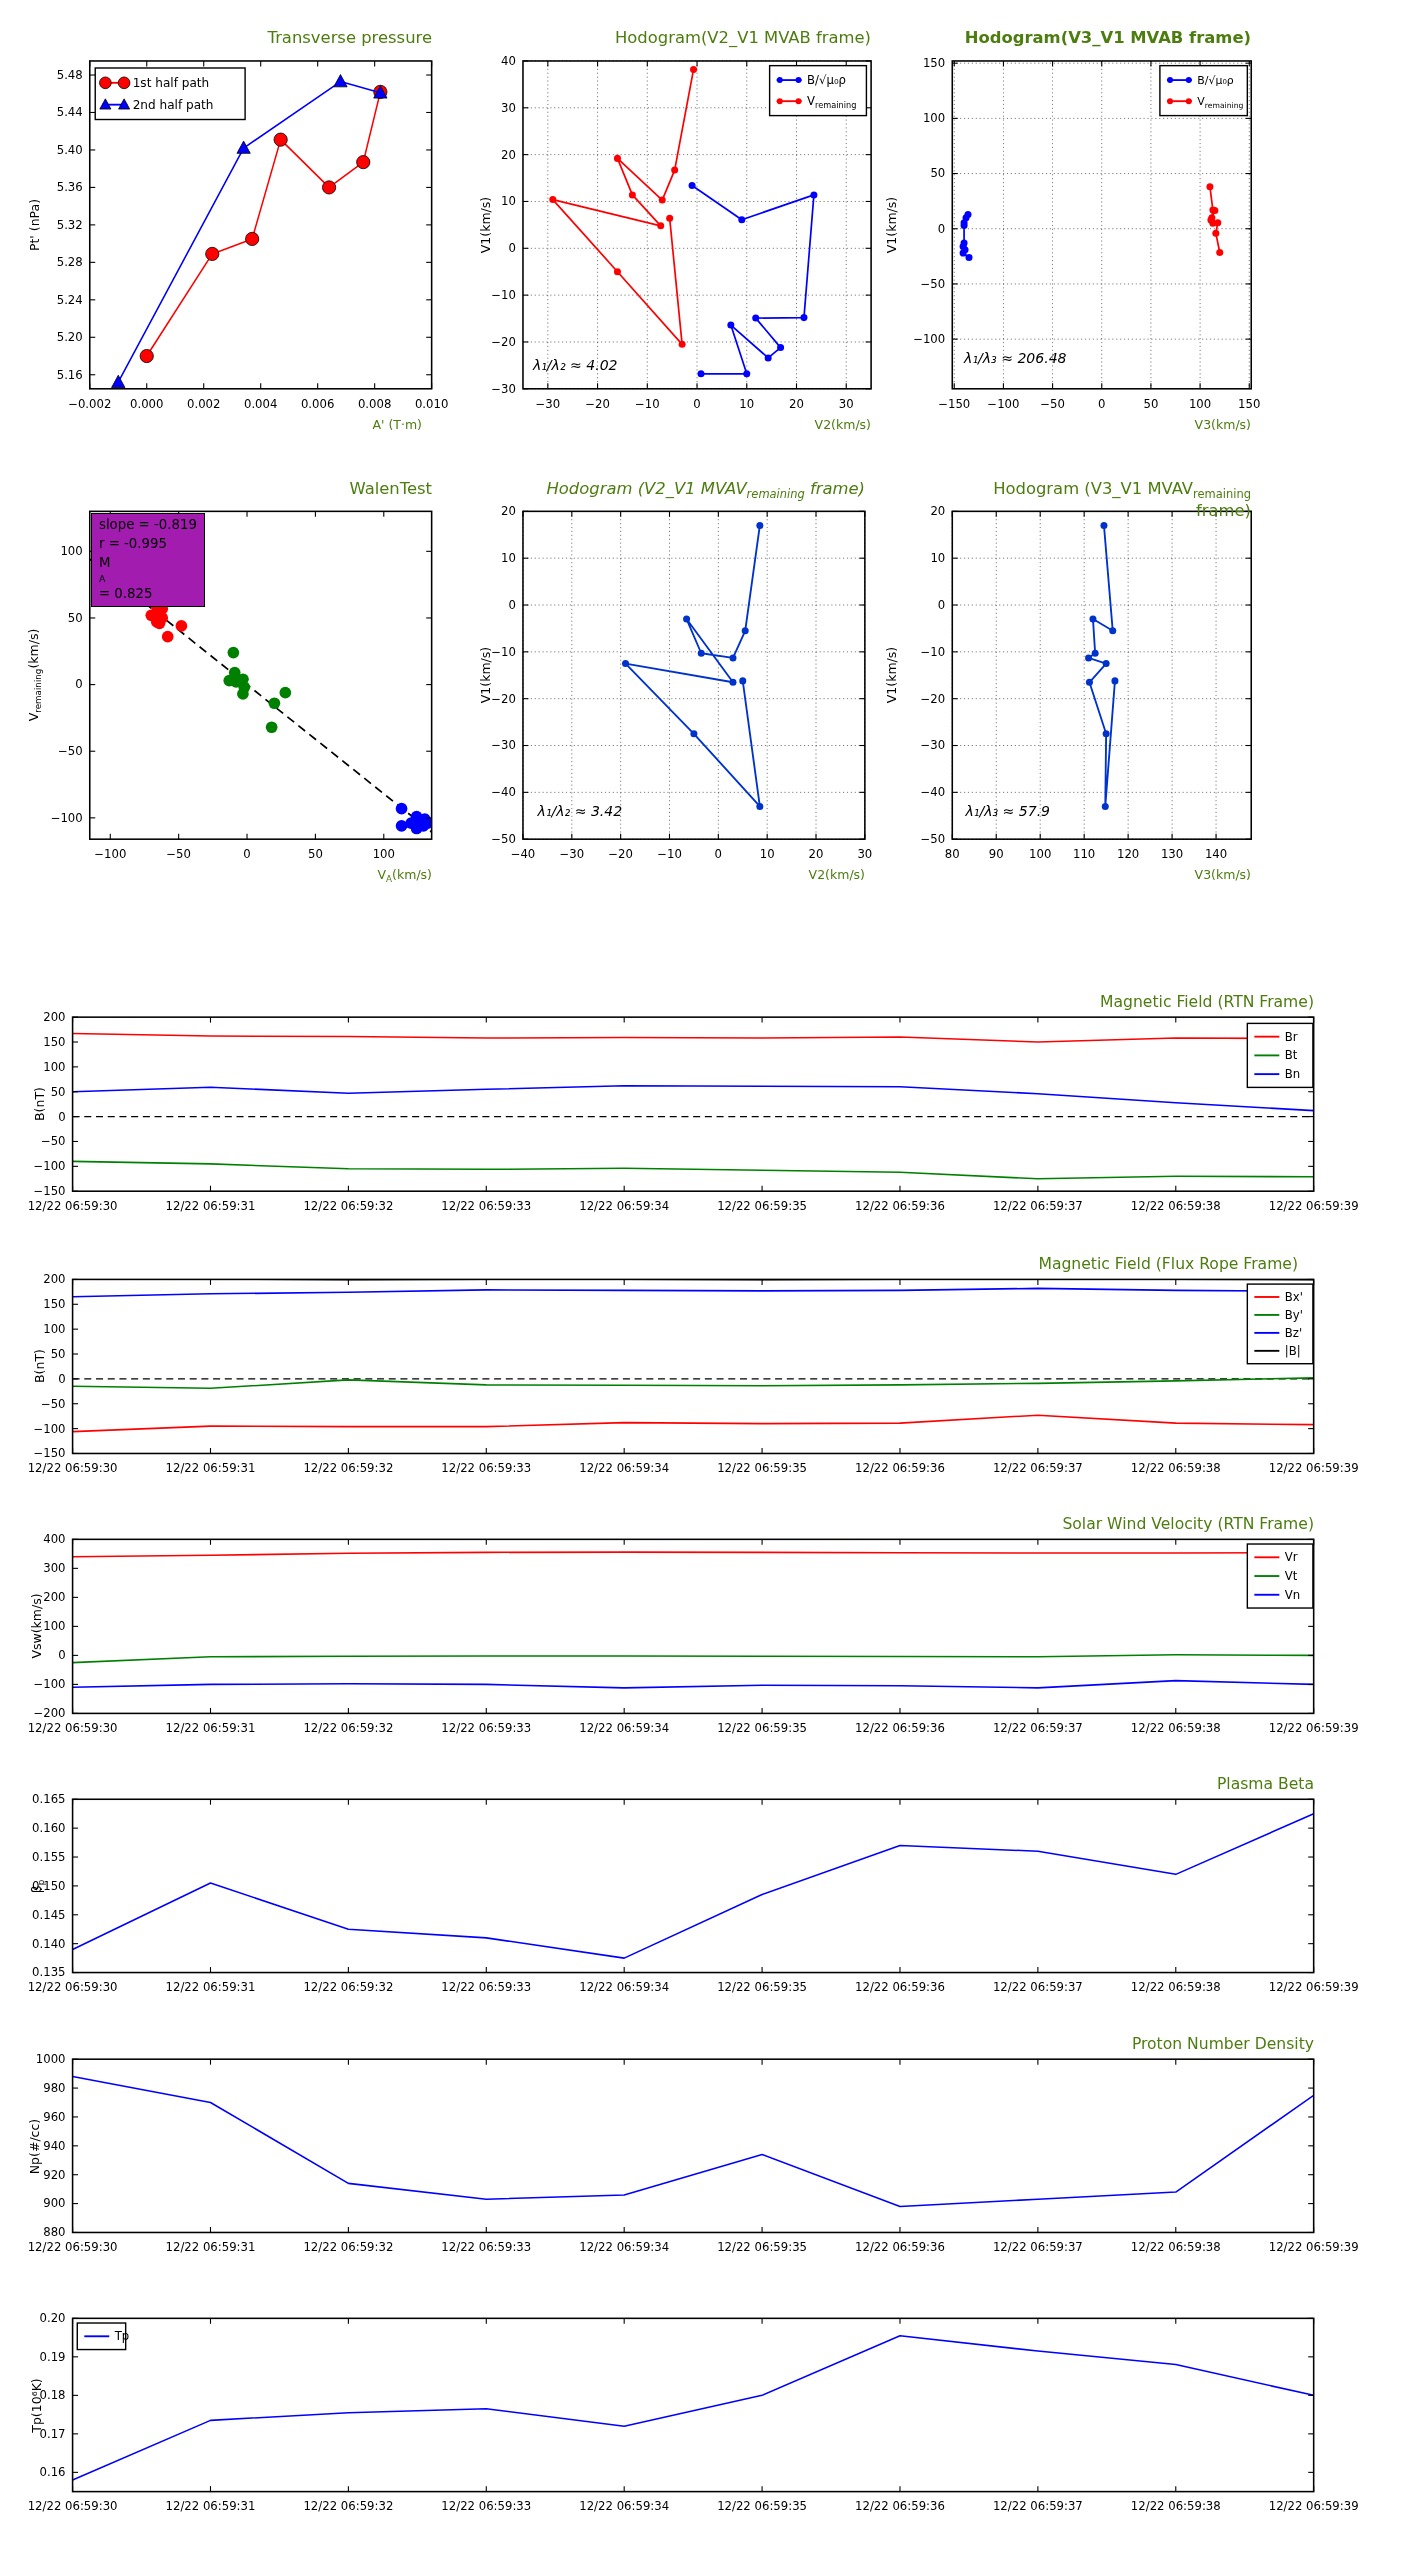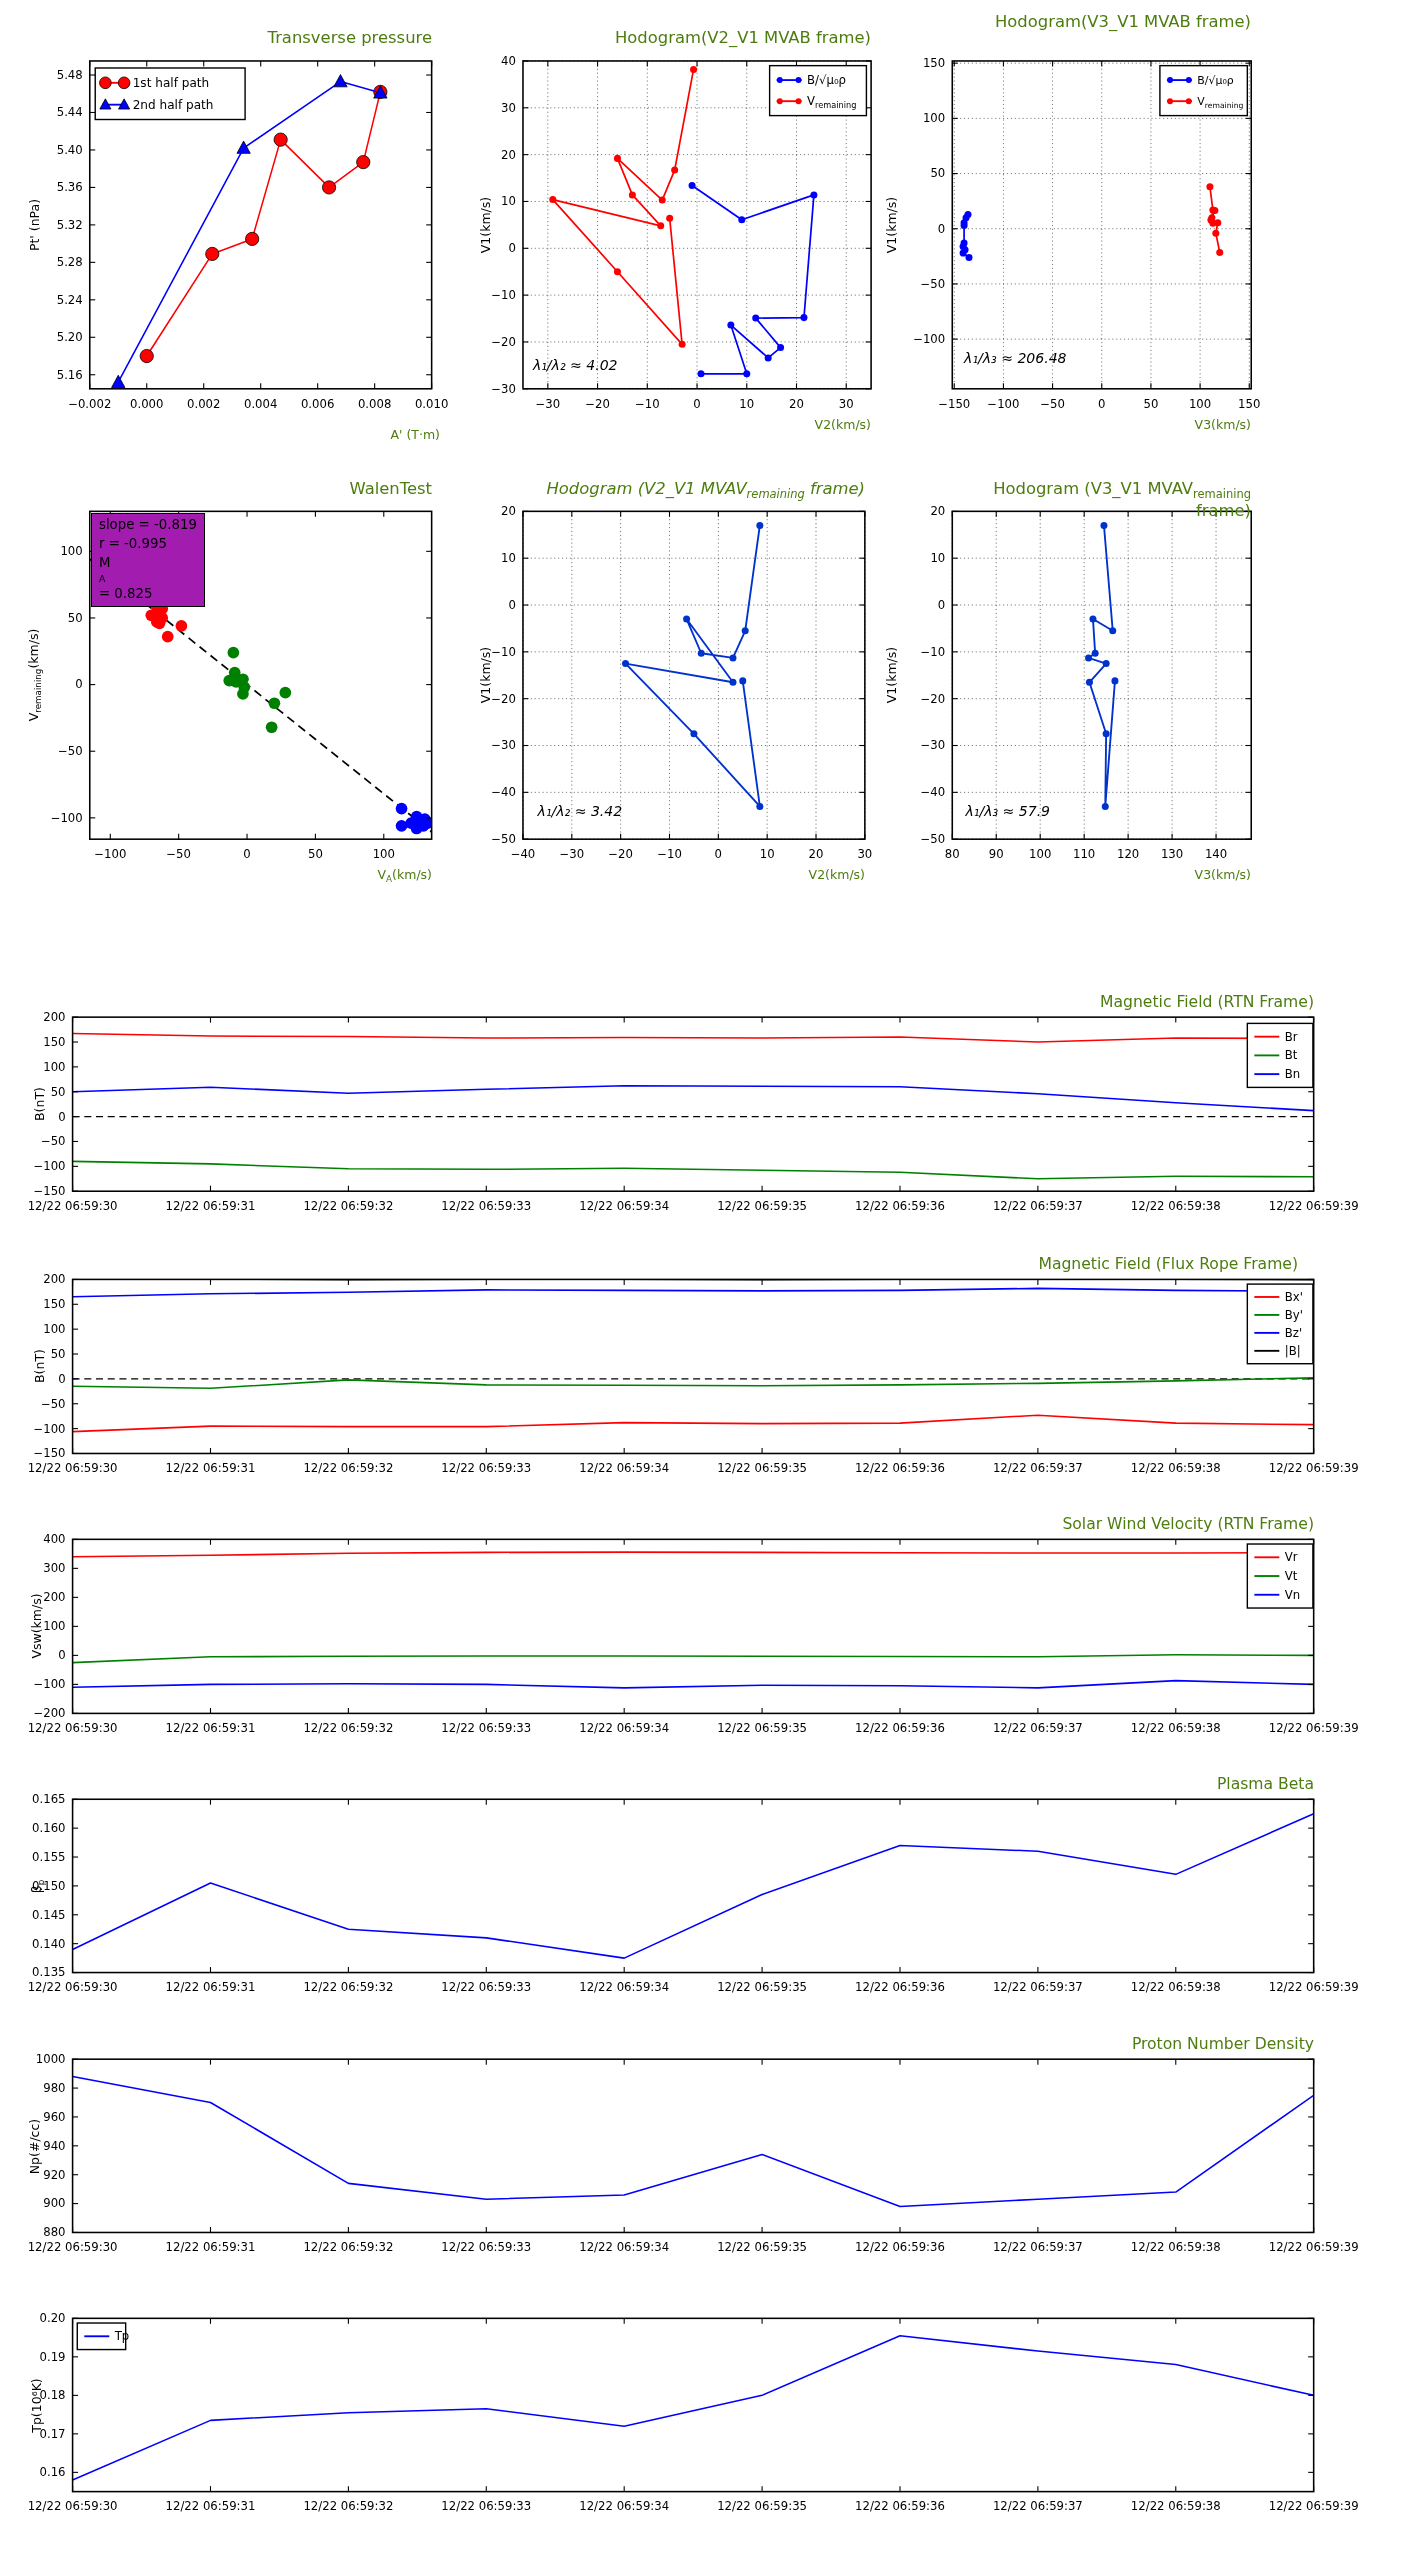--- a/index.html
+++ b/index.html
@@ -914,31 +914,31 @@
         <text x="84" y="3024.3333333333335" font-size="15" text-anchor="end" fill="#000" font-family="&quot;DejaVu Sans&quot;, sans-serif" font-style="normal"><tspan font-size="15" dy="0">0.19</tspan></text>
         <text x="84" y="2975" font-size="15" text-anchor="end" fill="#000" font-family="&quot;DejaVu Sans&quot;, sans-serif" font-style="normal"><tspan font-size="15" dy="0">0.20</tspan></text>
         <rect x="99" y="2976" width="62" height="34" fill="#fff" stroke="#000" stroke-width="1.8"></rect>
         <line x1="108" y1="2993" x2="140" y2="2993" stroke="#0000ff" stroke-width="2.4"></line>
         <text x="147" y="2998" font-size="15" text-anchor="start" fill="#000" font-family="&quot;DejaVu Sans&quot;, sans-serif" font-style="normal"><tspan font-size="15" dy="0">Tp</tspan></text>
       </g>
     </svg>
 
   <div class="lbl title rich" style="left: 90px; width: 342px; top: 28px;">Transverse pressure</div>
   <div class="lbl title rich" style="left: 523px; width: 348px; top: 28px;">Hodogram(V2_V1 MVAB frame)</div>
-  <div class="lbl title rich" style="left: 952px; width: 299px; top: 12px;">Hodogram(V3_V1 MVAB frame)</div>
+  <div class="lbl title rich" style="left: 952px; width: 299px; top: 28px; font-weight: bold;">Hodogram(V3_V1 MVAB frame)</div>
   <div class="lbl title rich" style="left: 90px; width: 342px; top: 479px;">WalenTest</div>
   <div class="lbl title rich" style="left: 523px; width: 342px; top: 479px; font-style: italic;">Hodogram (V2_V1 MVAV<span class="sub">remaining</span> frame)</div>
   <div class="lbl title rich" style="left: 952px; width: 299px; top: 479px;">Hodogram (V3_V1 MVAV<span class="sub">remaining</span> frame)</div>
   <div class="lbl ts-title rich" style="left: 73px; width: 1241px; top: 993px;">Magnetic Field (RTN Frame)</div>
   <div class="lbl ts-title rich" style="left: 57px; width: 1241px; top: 1255px;">Magnetic Field (Flux Rope Frame)</div>
   <div class="lbl ts-title rich" style="left: 73px; width: 1241px; top: 1515px;">Solar Wind Velocity (RTN Frame)</div>
   <div class="lbl ts-title rich" style="left: 73px; width: 1241px; top: 1775px;">Plasma Beta</div>
   <div class="lbl ts-title rich" style="left: 73px; width: 1241px; top: 2035px;">Proton Number Density</div>
 
-  <div class="lbl axlabel rich" style="left: 98px; width: 342px; top: 417px; margin-top: 10px;">A' (T·m)</div>
+  <div class="lbl axlabel rich" style="left: 80px; width: 342px; top: 417px;">A' (T·m)</div>
   <div class="lbl axlabel rich" style="left: 523px; width: 348px; top: 417px;">V2(km/s)</div>
   <div class="lbl axlabel rich" style="left: 952px; width: 299px; top: 417px;">V3(km/s)</div>
   <div class="lbl axlabel rich" style="left: 90px; width: 342px; top: 867px;">V<span class="sub">A</span>(km/s)</div>
   <div class="lbl axlabel rich" style="left: 523px; width: 342px; top: 867px;">V2(km/s)</div>
   <div class="lbl axlabel rich" style="left: 952px; width: 299px; top: 867px;">V3(km/s)</div>
 
   <div class="vlabel rich" style="left: 27px; top: 389px; width: 328px;">Pt' (nPa)</div>
   <div class="vlabel rich" style="left: 478px; top: 389px; width: 328px;">V1(km/s)</div>
   <div class="vlabel rich" style="left: 884px; top: 389px; width: 328px;">V1(km/s)</div>
   <div class="vlabel rich" style="left: 26px; top: 839px; width: 328px;">V<span class="sub">remaining</span>(km/s)</div>

